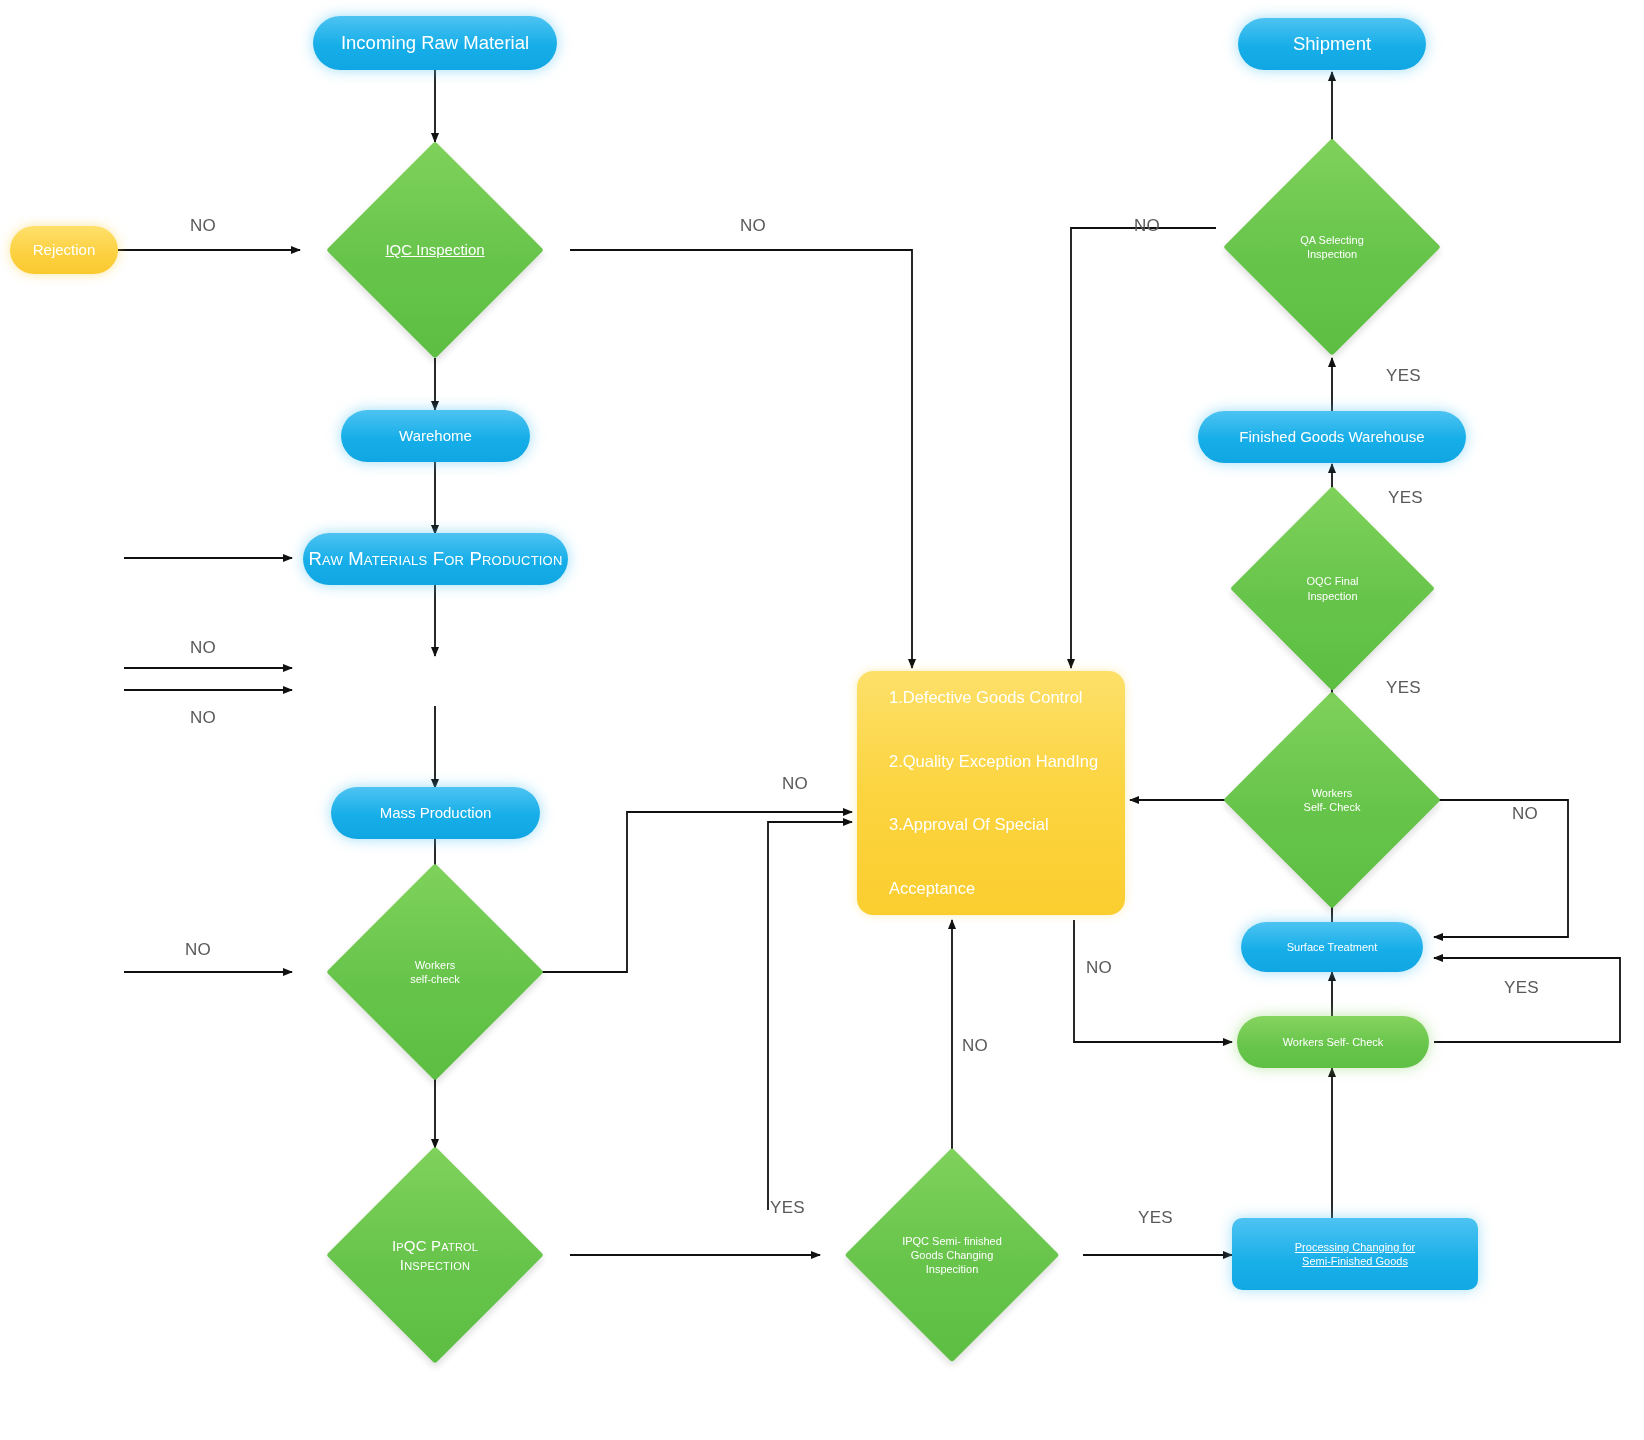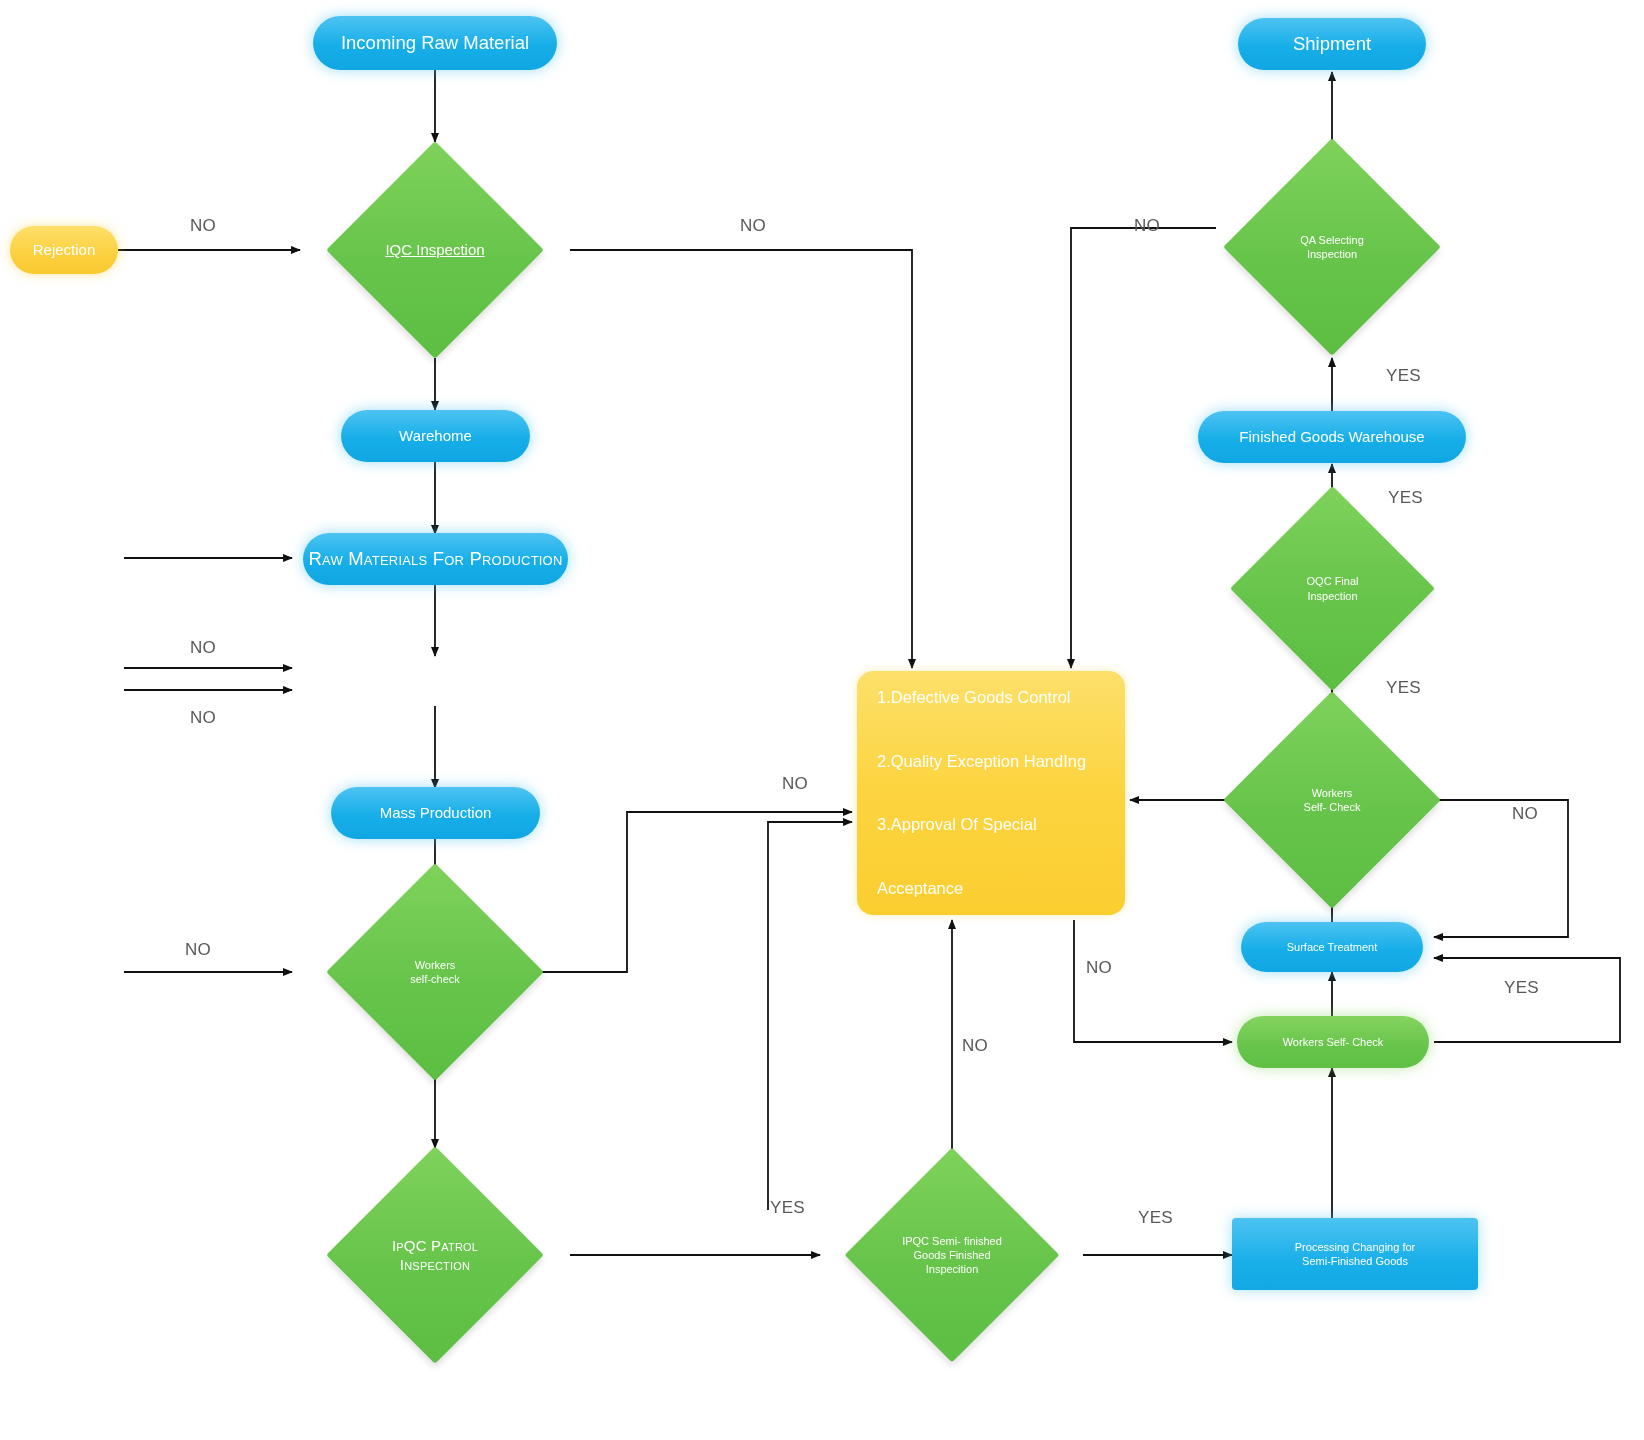--- a/index.html
+++ b/index.html
@@ -45,34 +45,35 @@
     border-radius: 999px;
     background: linear-gradient(180deg, #85D45F 0%, #67C44B 60%, #5FC045 100%);
     box-shadow: 0 0 14px rgba(133,212,95,0.5);
   }
   .node.pill-yellow {
     border-radius: 999px;
     background: linear-gradient(180deg, #FFE06B 0%, #FCD142 55%, #FAC92F 100%);
     box-shadow: 0 0 12px rgba(252,209,66,0.5);
   }
   .node.rect {
-    border-radius: 4px;
+    border-radius: 10px;
     background: linear-gradient(180deg, #4DC3F2 0%, #19AFE9 60%, #12A8E4 100%);
     box-shadow: 0 0 14px rgba(77,195,242,0.5);
+    text-decoration: underline;
   }
   .node.bigbox {
     border-radius: 16px;
     background: linear-gradient(180deg, #FDE06A 0%, #FCD43F 50%, #FBCE30 100%);
     box-shadow: 0 0 10px rgba(250,206,48,0.35);
     justify-content: flex-start;
     align-items: center;
     text-align: left;
   }
   .bigbox .lines {
-    padding-left: 20px;
+    padding-left: 32px;
     width: 100%;
   }
   .bigbox .lines div {
     margin: 11px 0;
     font-size: 16.5px;
     color: #ffffff;
   }
   .node.diamond {
     background: transparent;
     box-shadow: none;
@@ -208,21 +209,21 @@
 
   <div class="node diamond smallcaps t17" style="left:358px; top:1178px; width:154px; height:154px;">
     <span class="dshape"></span>
     <span class="dlabel">IpQC Patrol
 Inspection</span>
   </div>
 
   <div class="node diamond t16" style="left:876px; top:1179px; width:152px; height:152px;">
     <span class="dshape"></span>
     <span class="dlabel">IPQC Semi- finished
-Goods Finished
+Goods Changing
 Inspecition</span>
   </div>
 
   <div class="node rect t16" style="left:1232px; top:1218px; width:246px; height:72px;">Processing  Changing for
 Semi-Finished  Goods</div>
 
   <div class="node pill-green t16" style="left:1237px; top:1016px; width:192px; height:52px;">Workers Self- Check</div>
 
   <div class="node pill t16" style="left:1241px; top:922px; width:182px; height:50px;">Surface Treatment</div>
 

